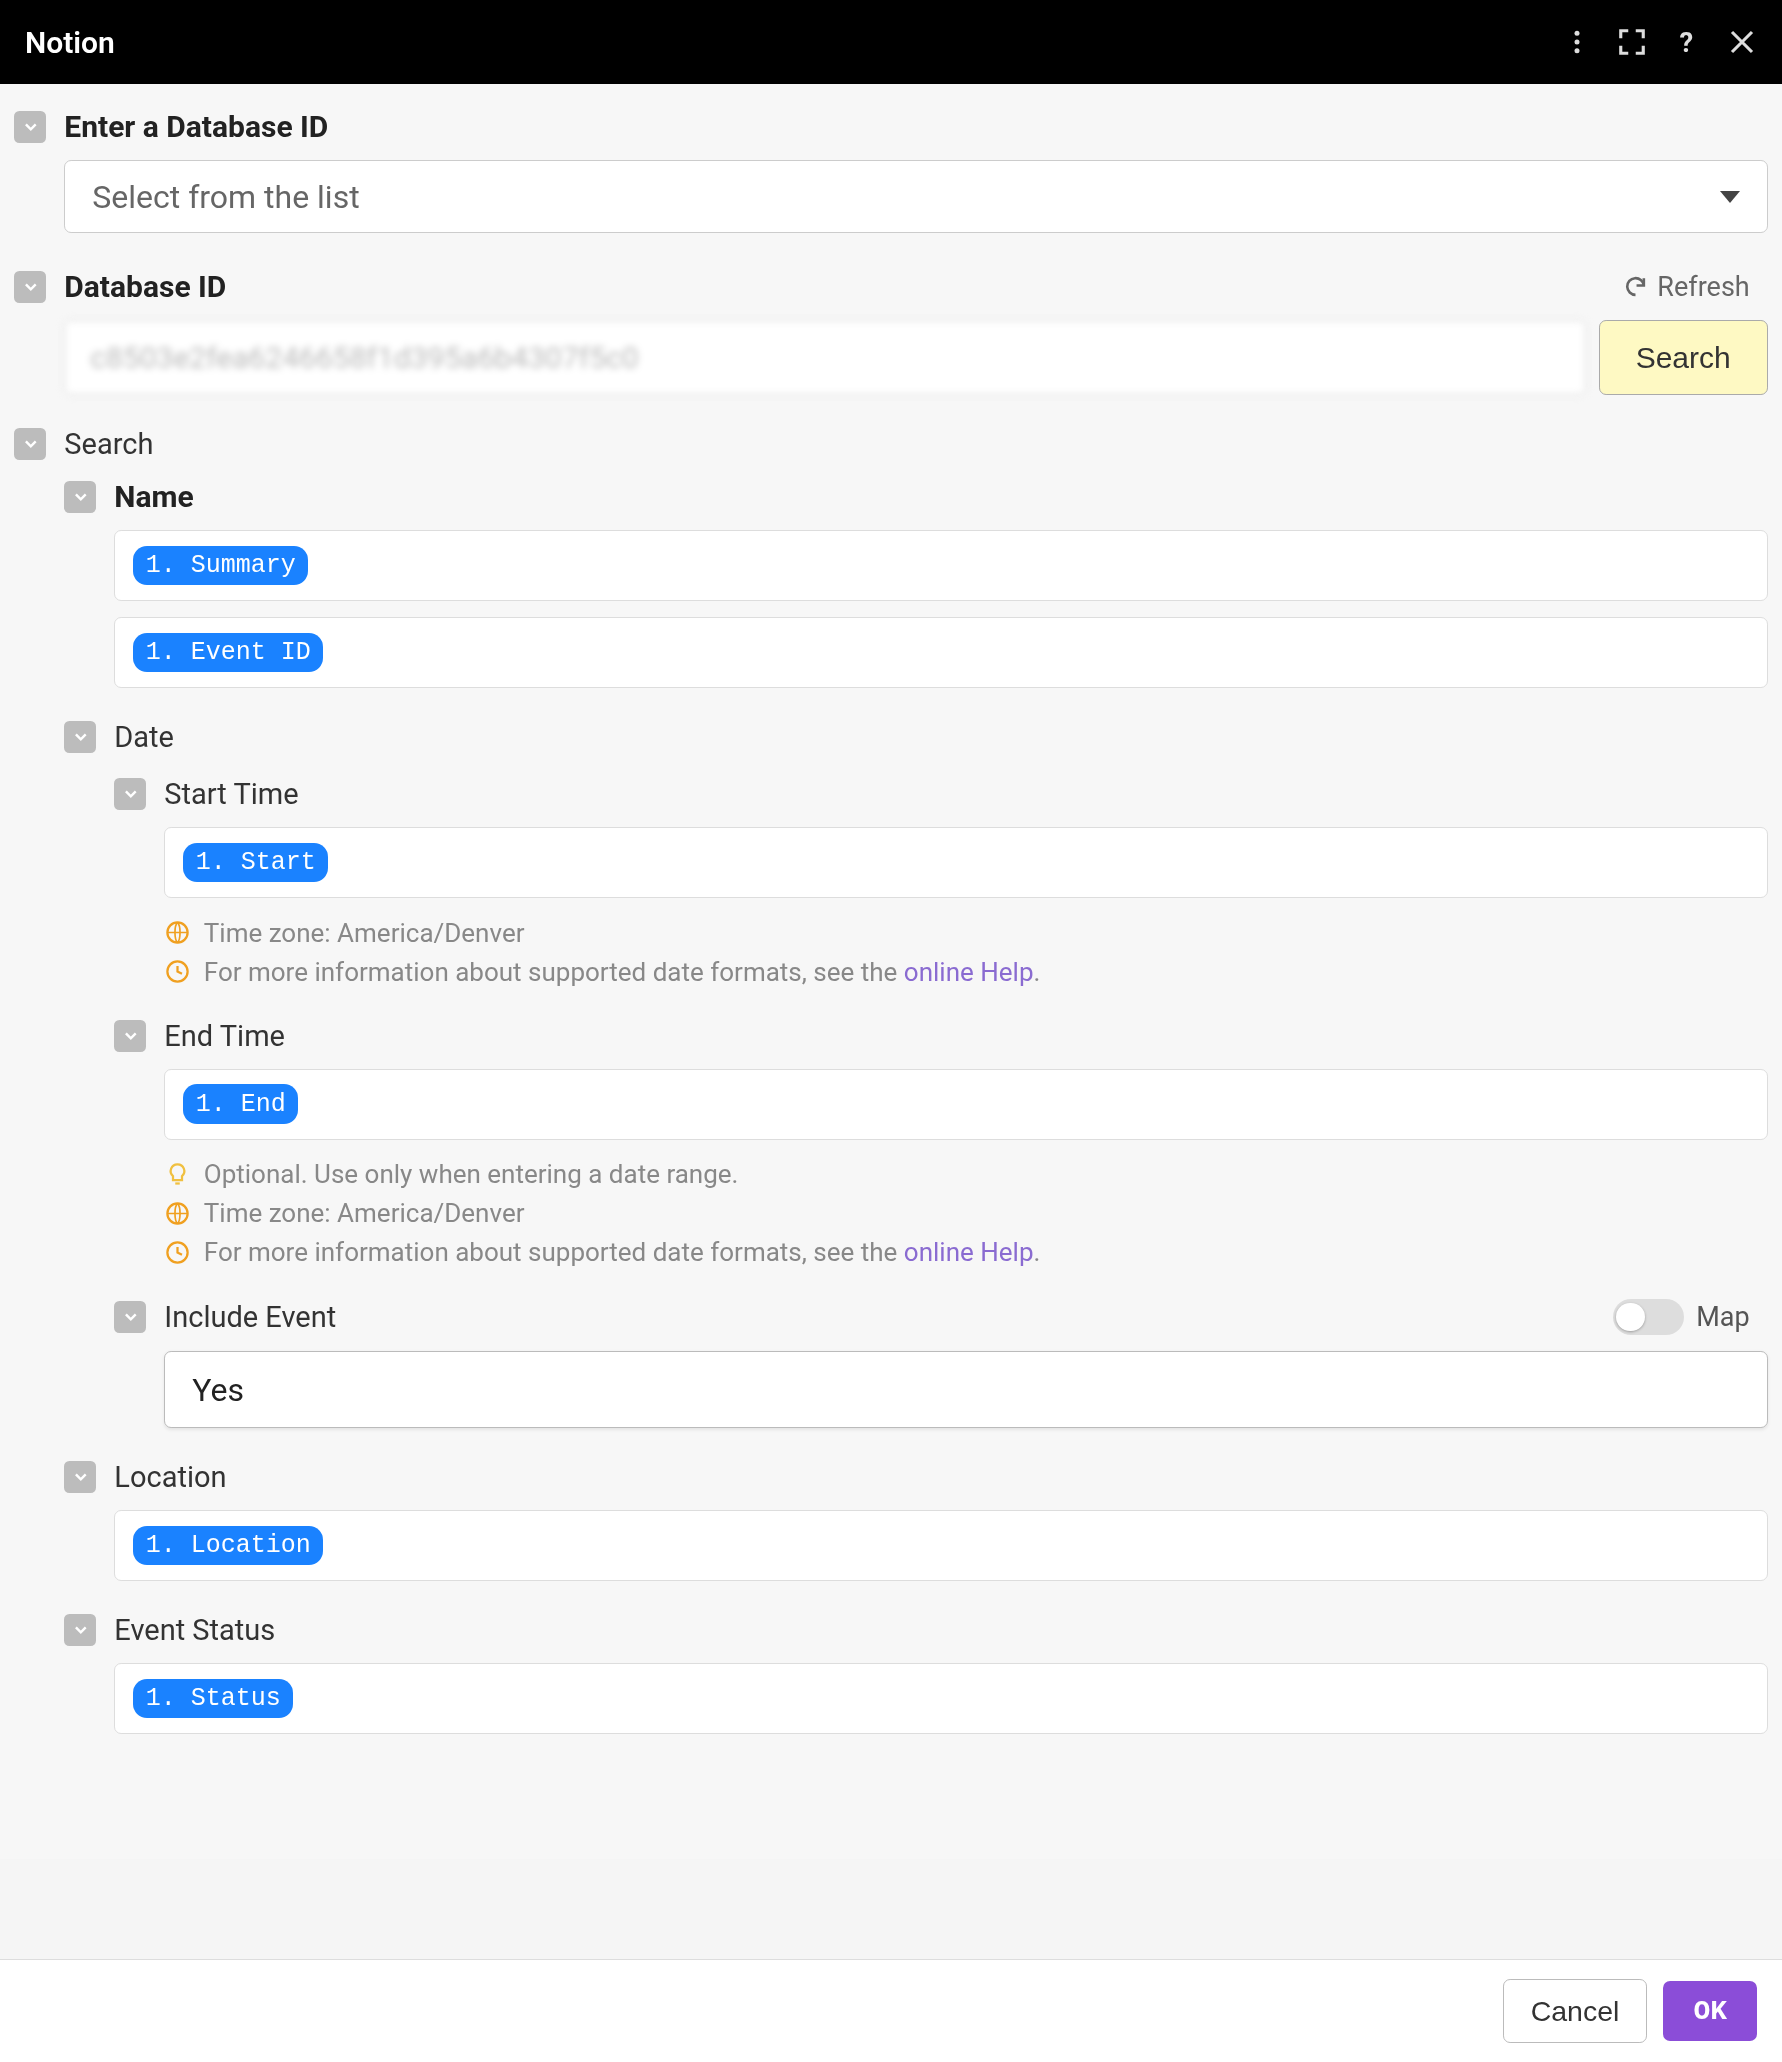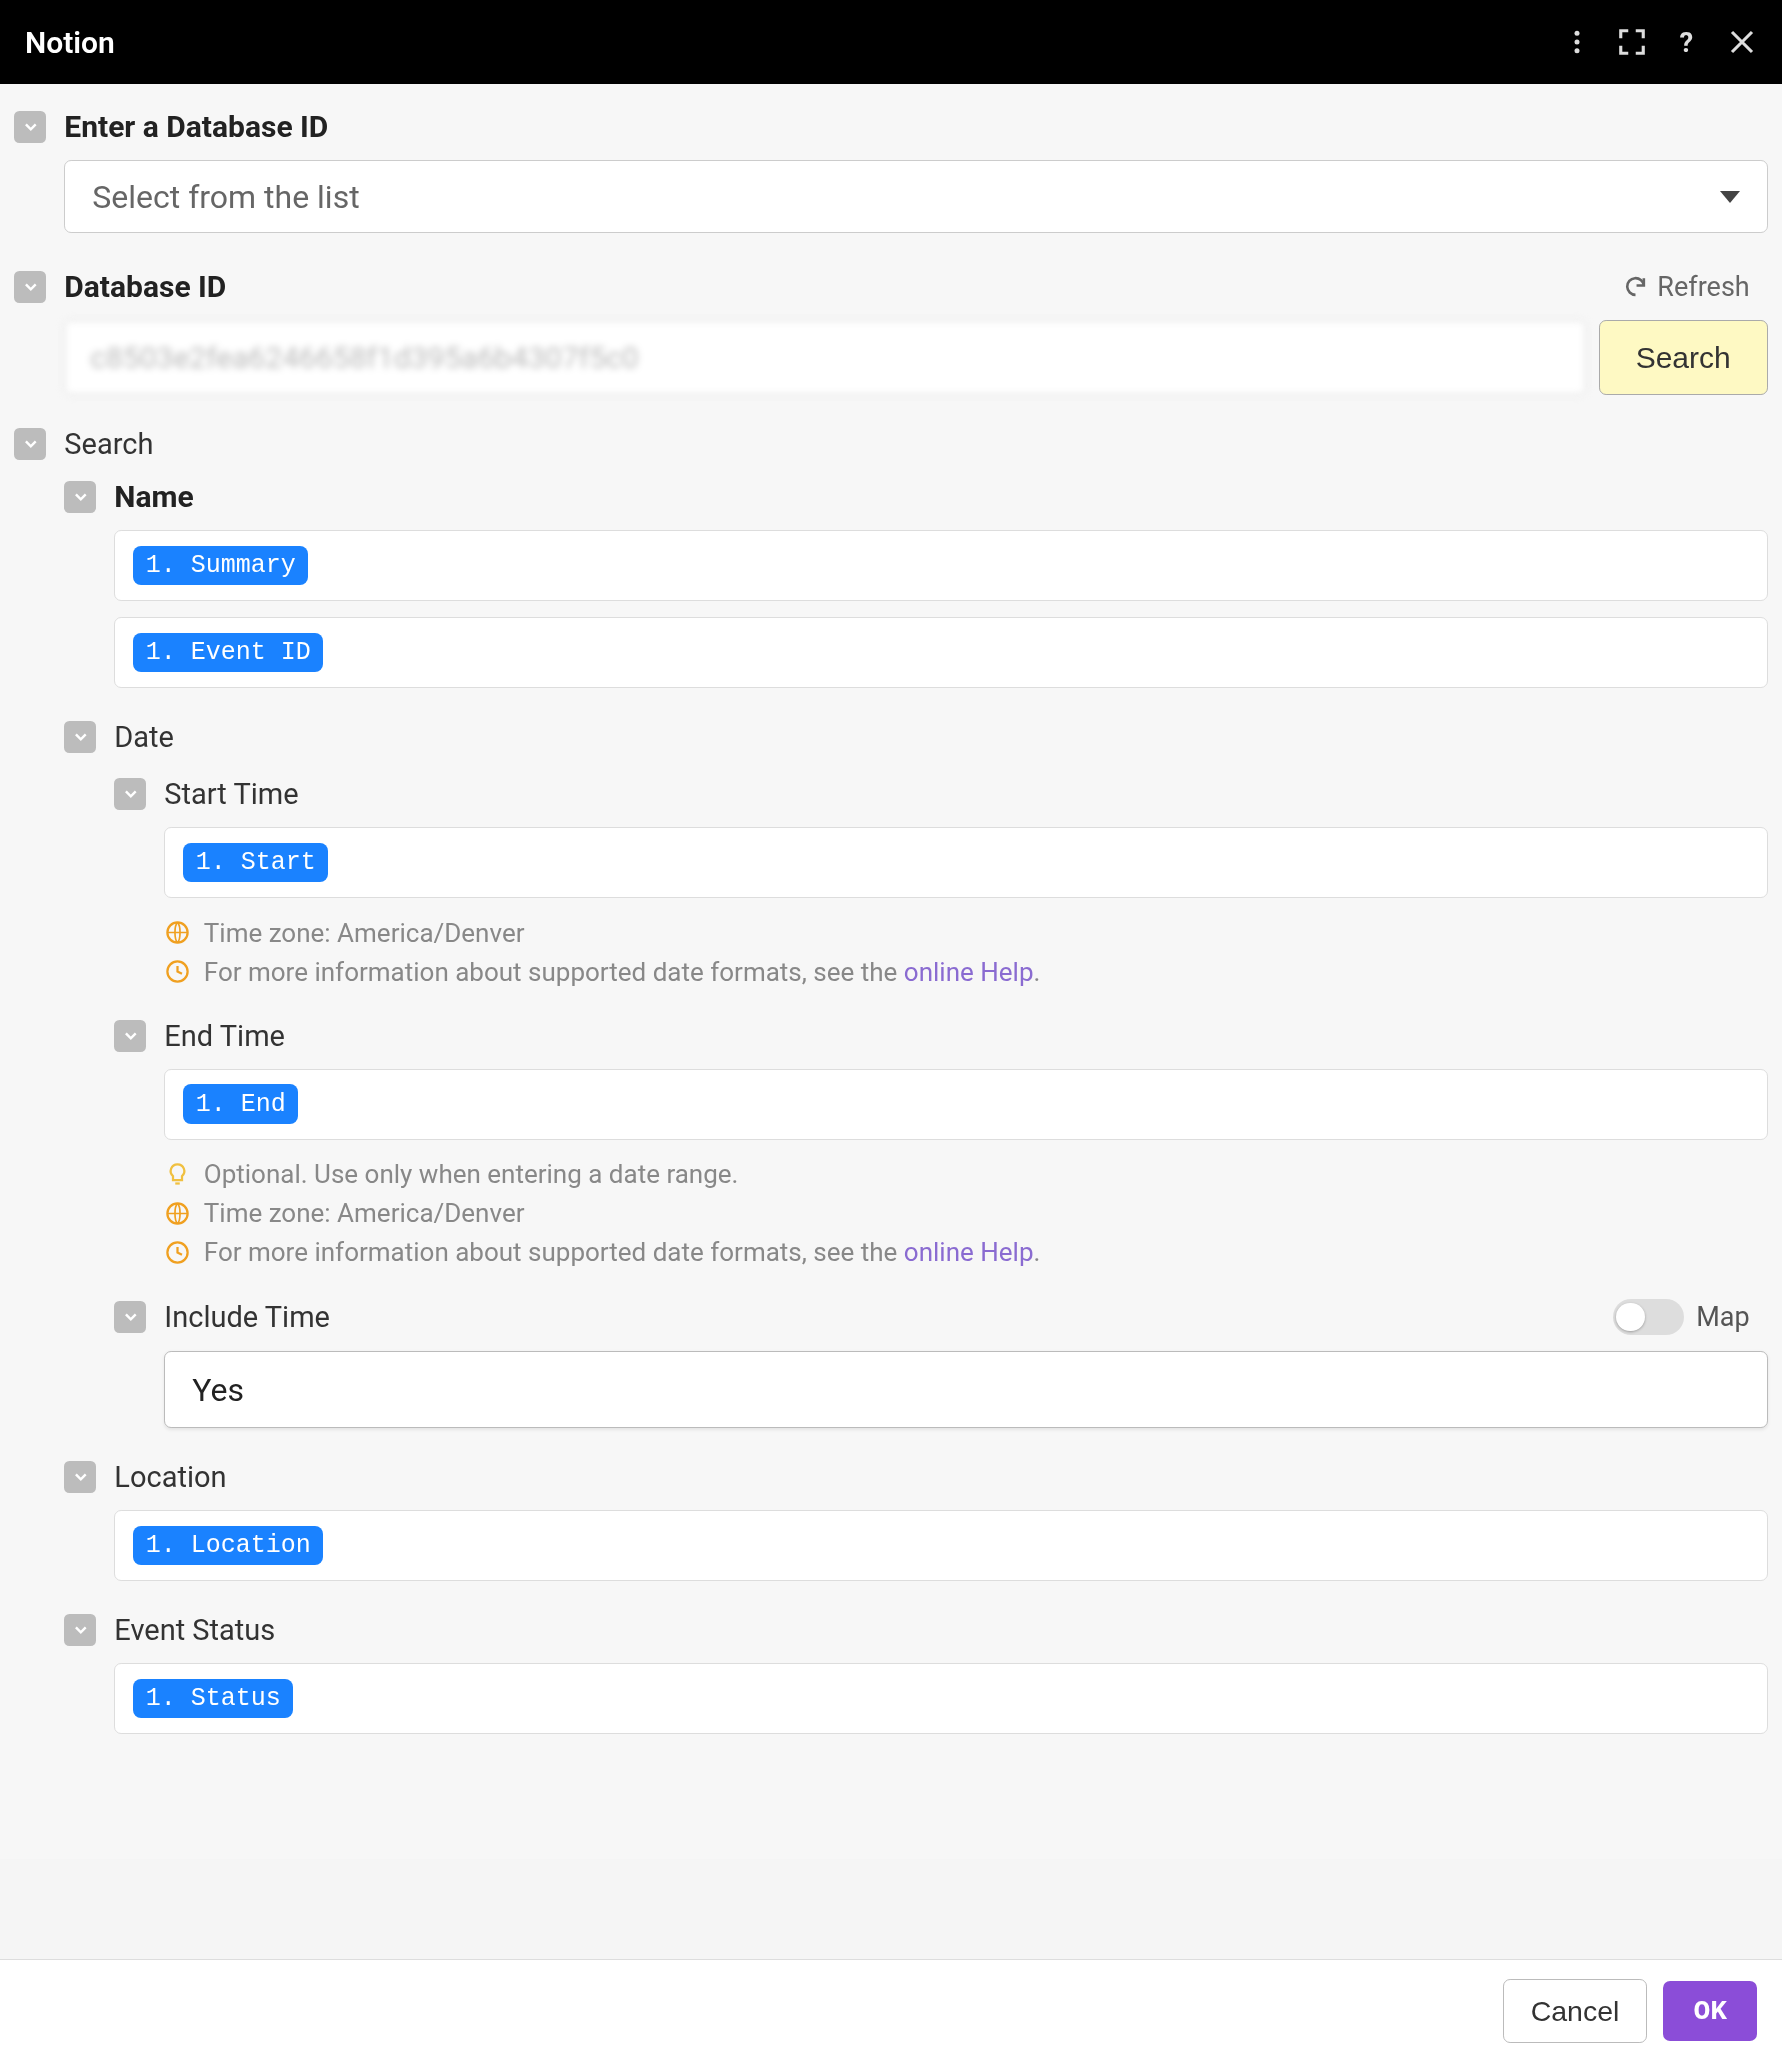--- a/index.html
+++ b/index.html
@@ -103,21 +103,21 @@
     align-items: center;
     padding: 0 18px;
   }
   .token-box.indent2 { margin-left: 150px; }
   .token {
     background: #1a82ff;
     color: #fff;
     font-family: "Courier New", monospace;
     font-size: 25px;
     padding: 5.3px 12.5px;
-    border-radius: 8px;
+    border-radius: 14px;
   }
   
   .hint-row {
     margin-left: 150px;
     margin-top: 19.6px;
     display: flex;
     align-items: center;
     font-size: 26px;
     color: #888;
   }
@@ -335,21 +335,21 @@
     </span>
   </div>
 
   <div class="include-time-row">
     <div style="display:flex;align-items:center;" class="indent-2">
       <div class="collapse-btn">
         <svg viewBox="0 0 24 24">
             <path d="M6 9l6 6 6-6" stroke="#fff" stroke-width="3" fill="none"></path>
           </svg>
       </div>
-      <div class="label-reg">Include Time</div>
+      <div class="label-reg">Include Event</div>
     </div>
     <div class="map-group">
       <div class="toggle"></div>
       <div class="map-label">Map</div>
     </div>
   </div>
   <div class="yes-select">
     <span>Yes</span>
     <span class="caret"></span>
   </div>

